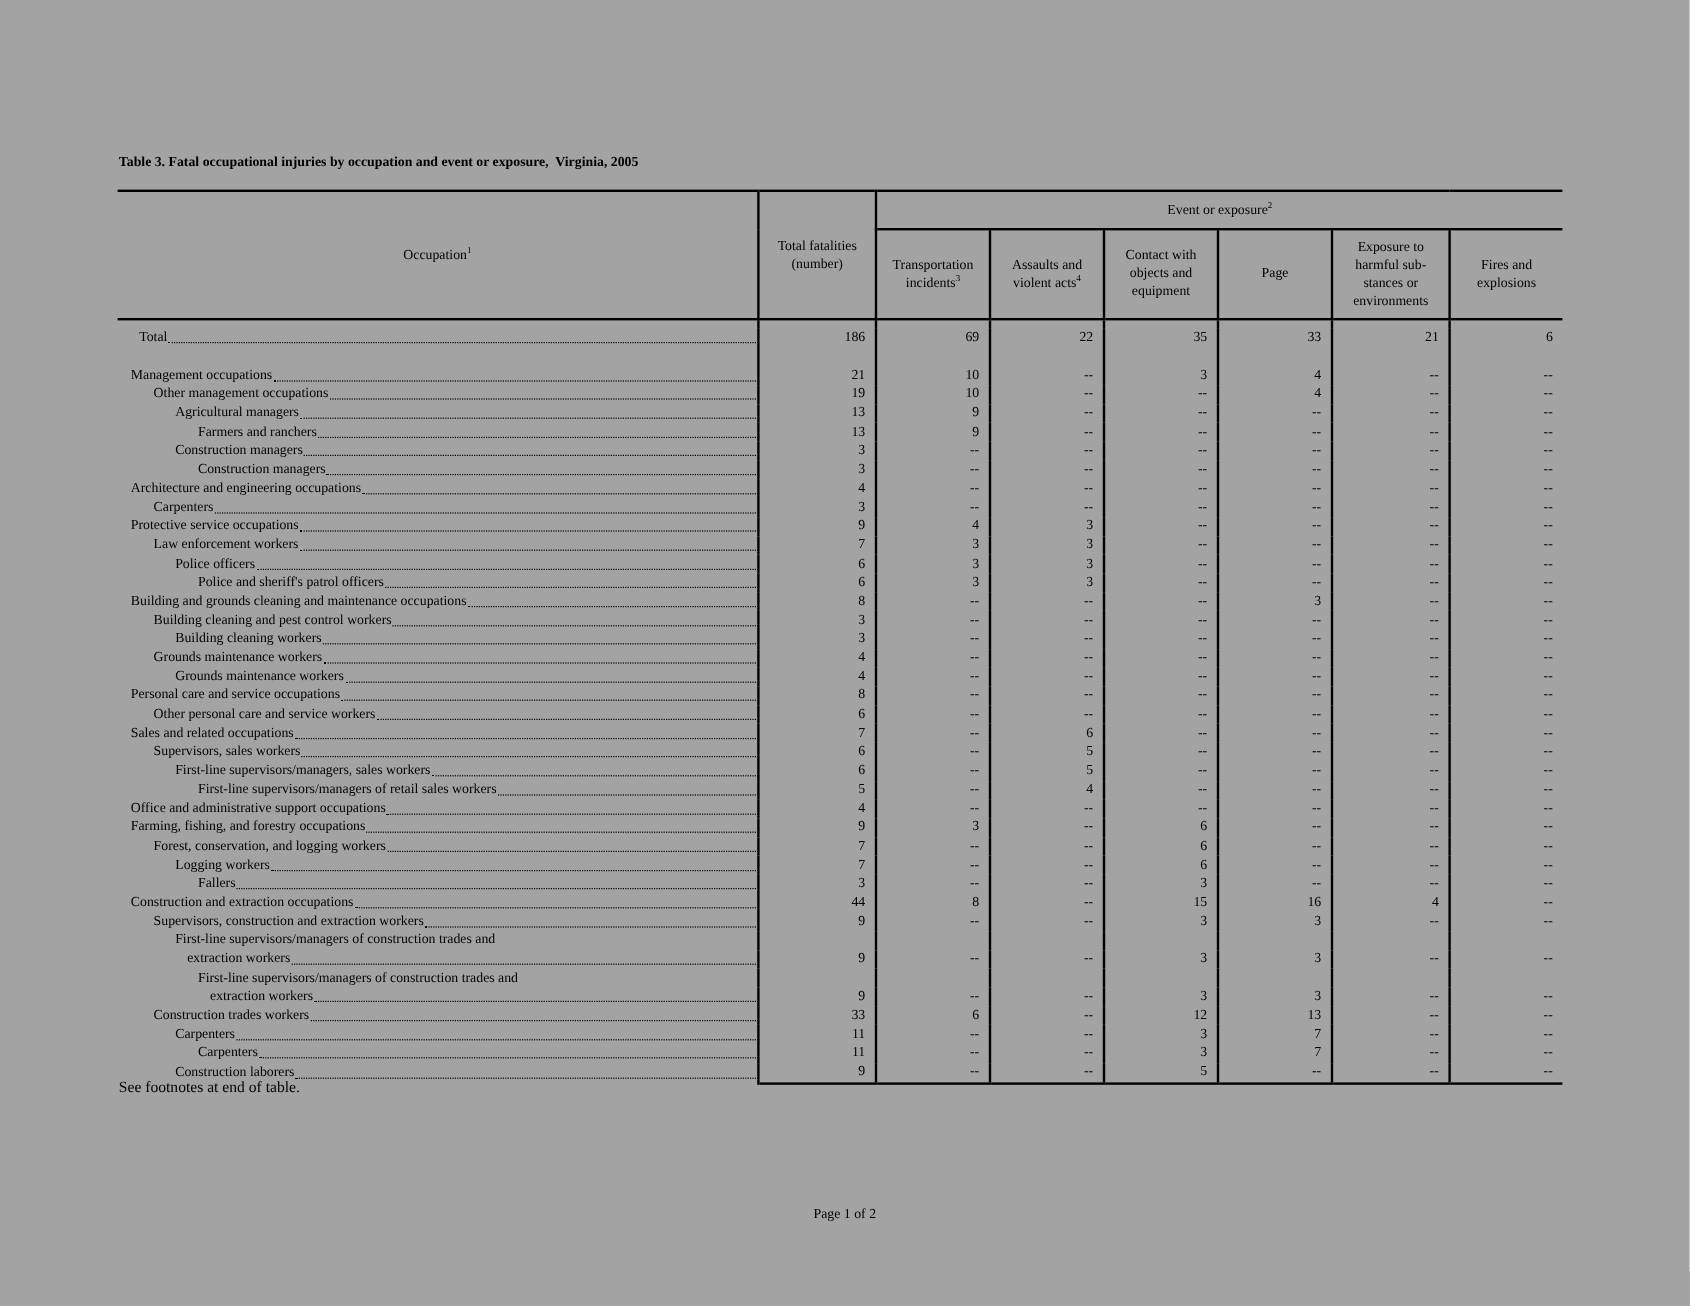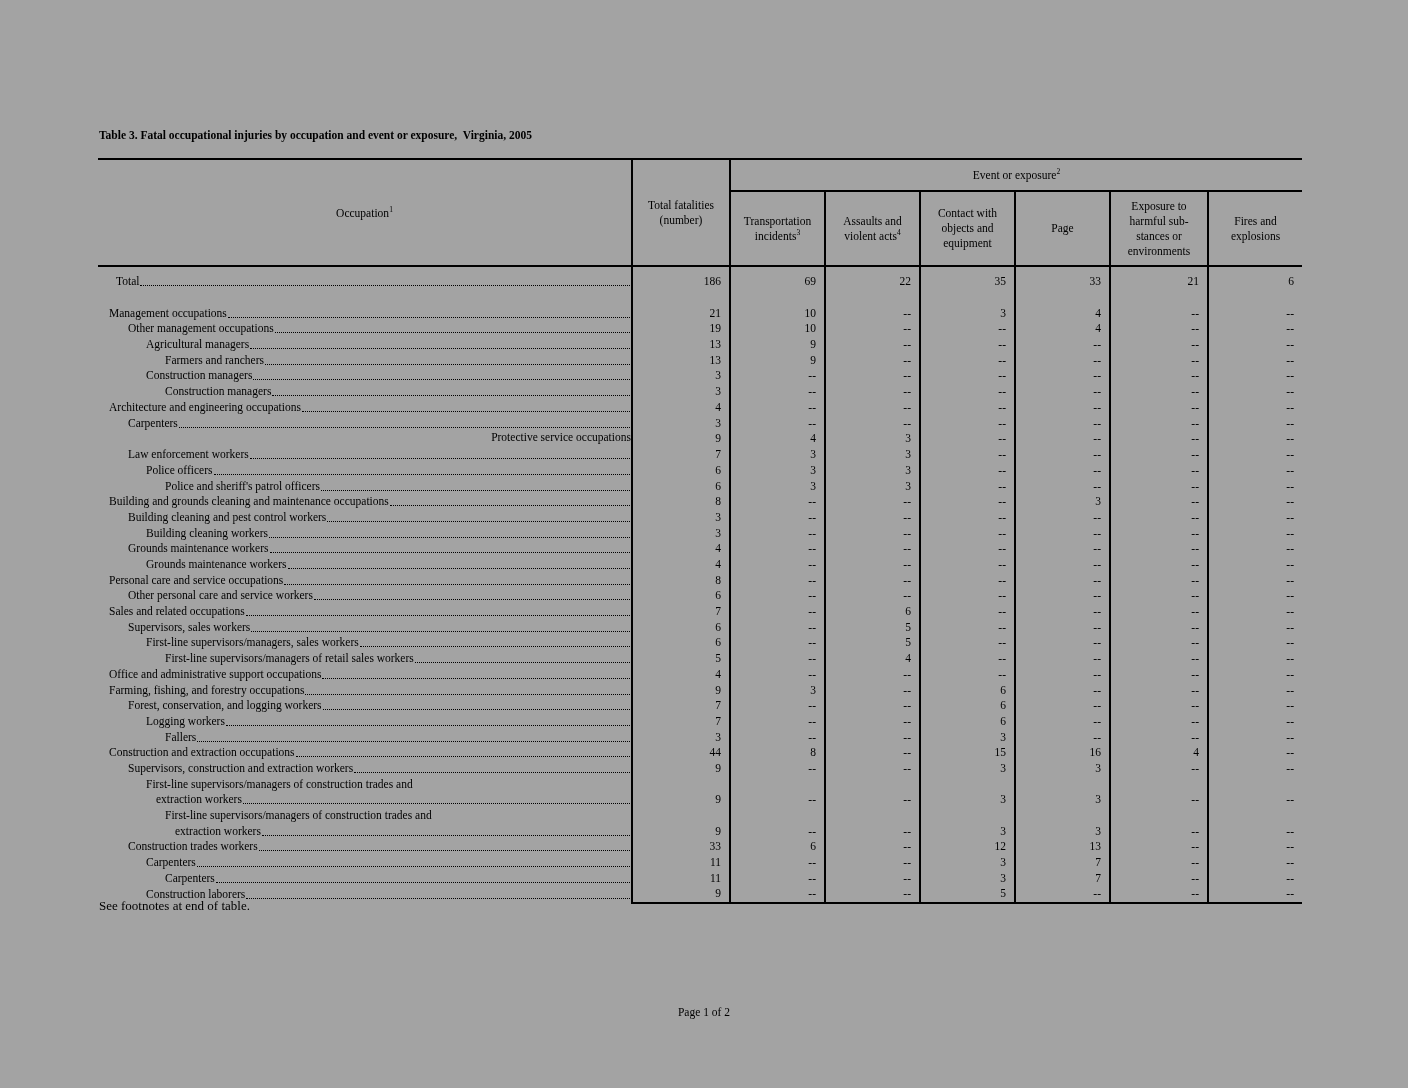--- a/index.html
+++ b/index.html
@@ -240,21 +240,21 @@
           <td class="val">3</td>
           <td class="val">--</td>
           <td class="val">--</td>
           <td class="val">--</td>
           <td class="val">--</td>
           <td class="val">--</td>
           <td class="val">--</td>
         </tr>
         <tr>
           <td class="occ">
-            <div class="occ-inner" style="padding-left: 11px; flex-direction: column;">
+            <div class="occ-inner" style="padding-left: 11px;">
               <span class="lbl">Protective service occupations</span>
               <span class="leader"></span>
             </div>
           </td>
           <td class="val">9</td>
           <td class="val">4</td>
           <td class="val">3</td>
           <td class="val">--</td>
           <td class="val">--</td>
           <td class="val">--</td>

